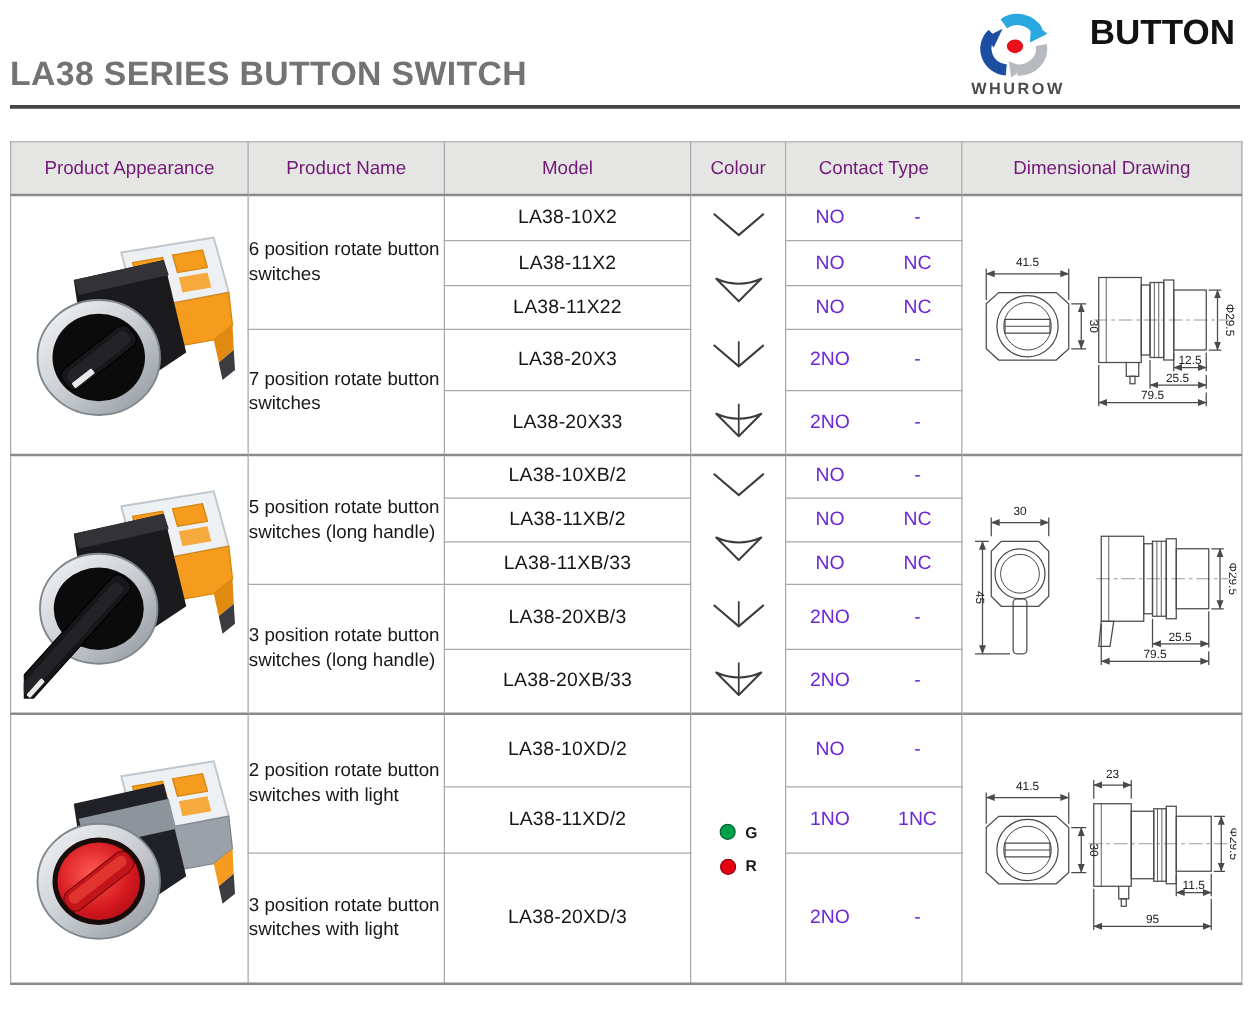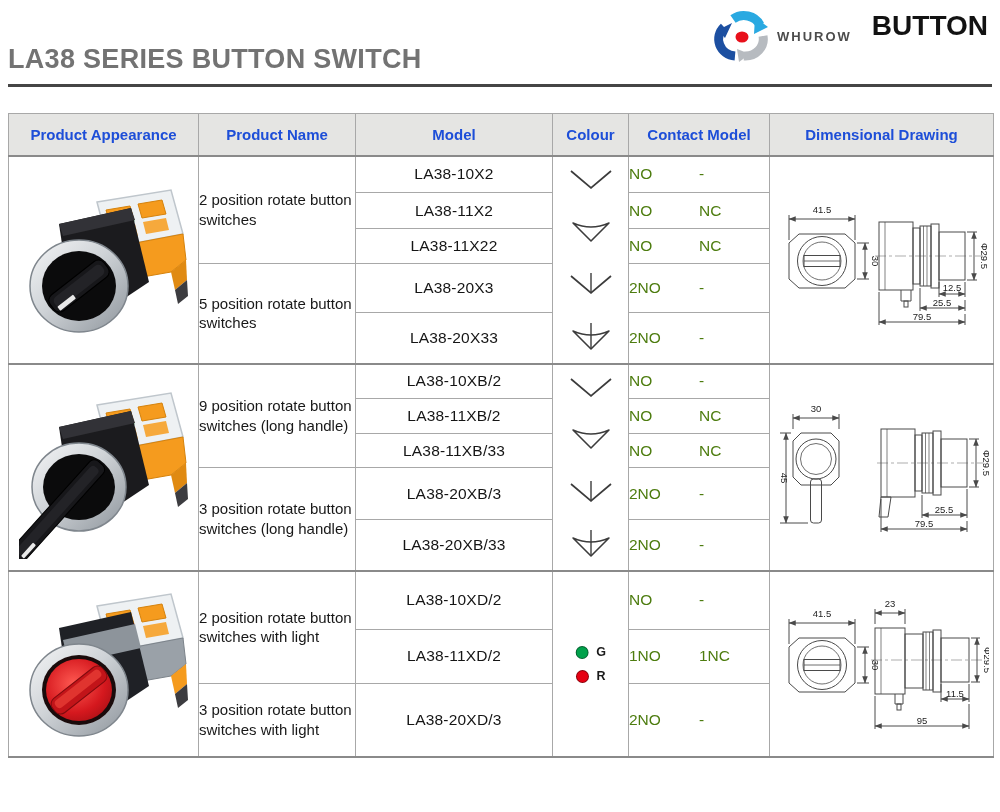--- a/index.html
+++ b/index.html
@@ -18,40 +18,40 @@
     white-space:nowrap;
   }
   .hdr-rule{
     position:absolute; left:8px; top:84px; width:984px; height:3px;
     background:#454545;
   }
   .brand{
     position:absolute; top:8px; right:12px;
     display:flex; align-items:flex-start; gap:20px;
   }
-  .logo-wrap{ display:flex; flex-direction:row; align-items:center; margin-top:2px; }
+  .logo-wrap{ display:flex; flex-direction:column; align-items:center; margin-top:2px; }
   .logo-text{ font-size:13px; font-weight:700; letter-spacing:2px; color:#4c4c4c; margin-top:1px; }
   .brand-name{ text-align:center; font-weight:800; color:#121212; line-height:1.2; font-size:28px; margin-top:1px; }
 
   
   table.catalog{
     position:absolute; left:8px; top:113px; width:985px;
     border-collapse:collapse; table-layout:fixed;
     border-bottom:2px solid #8a8a8a;
   }
   .catalog th, .catalog td{ border:1px solid #a8a8a8; padding:0; vertical-align:middle; }
   .catalog thead th{
-    background:#e5e5e3; font-weight:700; font-size:15px; color:#1d4ed8; height:42px;
+    background:#e5e5e3; font-weight:400; font-size:15px; color:#701a75; height:42px;
   }
   tr.sec-start > td{ border-top:2px solid #8a8a8a; }
 
   .name-cell{ padding:6px 8px 6px 13px; font-size:15px; line-height:1.3; color:#181818; }
   .model-cell{ text-align:center; font-size:15.5px; letter-spacing:.2px; color:#151515;margin-top:40px; }
   .contact-wrap{ display:flex; }
-  .contact-wrap span{ flex:1; font-size:15.5px; color:#4d7c0f; }
+  .contact-wrap span{ flex:1; text-align:center; font-size:15.5px; color:#6d28d9; }
 
   .colour-cell{ position:relative; }
   .sym{ position:absolute; left:50%; transform:translate(-50%,-50%); line-height:0; }
   .sym1{ top:11.5%; } .sym2{ top:35%; } .sym3{ top:62.5%; } .sym4{ top:87%; }
   .legend-item{
     position:absolute; left:50%; transform:translate(-50%,-50%);
     display:flex; align-items:center; gap:8px;
   }
   .lg1{ top:44%; } .lg2{ top:57%; }
   .dot{ width:13px; height:13px; border-radius:50%; border:1px solid rgba(0,0,0,.4); }
@@ -96,21 +96,21 @@
     <col style="width:76px">
       <col style="width:141px">
       <col style="width:224px">
   </colgroup>
   <thead>
     <tr>
       <th>Product Appearance</th>
       <th>Product Name</th>
       <th>Model</th>
       <th>Colour</th>
-      <th>Contact Model</th>
+      <th>Contact Type</th>
       <th>Dimensional Drawing</th>
     </tr>
   </thead>
 
   <tbody>
     <tr class="sec-start" style="height:37px">
       <td class="photo-cell" rowspan="5">
         <svg width="170" height="184" viewBox="0 0 170 184">
           <defs>
             <linearGradient id="chromeA" x1="0" y1="0" x2="1" y2="1">
@@ -132,21 +132,21 @@
           <polygon points="40,56 112,40 116,52 44,68" fill="#323237"></polygon>
           <ellipse cx="60" cy="118" rx="49" ry="46" fill="url(#chromeA)" stroke="#7f868d" stroke-width="1.5"></ellipse>
           <ellipse cx="60" cy="118" rx="37" ry="35" fill="#0b0b0c"></ellipse>
           <g transform="rotate(-38 60 118)">
             <rect x="26" y="108" width="68" height="20" rx="7" fill="#17171a" stroke="#000000"></rect>
             <rect x="30" y="112" width="60" height="12" rx="5" fill="#232327"></rect>
             <rect x="30" y="121" width="20" height="5" rx="1" fill="#e9e9e9"></rect>
           </g>
         </svg>
       </td>
-      <td class="name-cell" rowspan="3">2 position rotate button switches</td>
+      <td class="name-cell" rowspan="3">6 position rotate button switches</td>
       <td class="model-cell">LA38-10X2</td>
       <td class="colour-cell" rowspan="5">
         <span class="sym sym1">
           <svg width="46" height="24" viewBox="0 0 46 24">
               <path d="M3,3 L23,20 L43,3" fill="none" stroke="#3c3c3c" stroke-width="1.7"></path>
             </svg>
         </span>
         <span class="sym sym2">
           <svg width="44" height="30" viewBox="0 0 44 30">
               <path d="M4,9 Q22,17 40,9 L22,27 Z" fill="none" stroke="#3c3c3c" stroke-width="1.6" stroke-linejoin="round"></path>
@@ -237,21 +237,21 @@
     <tr style="height:35px">
       <td class="model-cell">LA38-11X22</td>
       <td>
           <div class="contact-wrap">
         <span>NO</span>
         <span>NC</span>
       </div>
         </td>
     </tr>
     <tr style="height:49px">
-      <td class="name-cell" rowspan="2">5 position rotate button switches</td>
+      <td class="name-cell" rowspan="2">7 position rotate button switches</td>
       <td class="model-cell">LA38-20X3</td>
       <td>
           <div class="contact-wrap">
         <span>2NO</span>
         <span>-</span>
       </div>
         </td>
     </tr>
     <tr style="height:51px">
       <td class="model-cell">LA38-20X33</td>
@@ -288,21 +288,21 @@
           <polygon points="40,52 112,36 116,48 44,64" fill="#323237"></polygon>
           <ellipse cx="60" cy="112" rx="47" ry="44" fill="url(#chromeB)" stroke="#7f868d" stroke-width="1.5"></ellipse>
           <ellipse cx="60" cy="112" rx="36" ry="33" fill="#0b0b0c"></ellipse>
           <g transform="rotate(-48 60 112)">
             <rect x="-36" y="103" width="128" height="18" rx="6" fill="#17171a" stroke="#000000"></rect>
             <rect x="-30" y="107" width="116" height="10" rx="4" fill="#232327"></rect>
             <rect x="-30" y="115" width="18" height="4" rx="1" fill="#e9e9e9"></rect>
           </g>
         </svg>
       </td>
-      <td class="name-cell" rowspan="3">9 position rotate button switches (long handle)</td>
+      <td class="name-cell" rowspan="3">5 position rotate button switches (long handle)</td>
       <td class="model-cell">LA38-10XB/2</td>
       <td class="colour-cell" rowspan="5">
         <span class="sym sym1">
           <svg width="46" height="24" viewBox="0 0 46 24">
               <path d="M3,3 L23,20 L43,3" fill="none" stroke="#3c3c3c" stroke-width="1.7"></path>
             </svg>
         </span>
         <span class="sym sym2">
           <svg width="44" height="30" viewBox="0 0 44 30">
               <path d="M4,9 Q22,17 40,9 L22,27 Z" fill="none" stroke="#3c3c3c" stroke-width="1.6" stroke-linejoin="round"></path>
@@ -524,21 +524,21 @@
     </tr>
     <tr style="height:53px">
       <td class="model-cell">LA38-11XD/2</td>
       <td>
           <div class="contact-wrap">
         <span>1NO</span>
         <span>1NC</span>
       </div>
         </td>
     </tr>
-    <tr style="height:73px">
+    <tr style="height:104px">
       <td class="name-cell">3 position rotate button switches with light</td>
       <td class="model-cell">LA38-20XD/3</td>
       <td>
           <div class="contact-wrap">
         <span>2NO</span>
         <span>-</span>
       </div>
         </td>
     </tr>
   </tbody>

